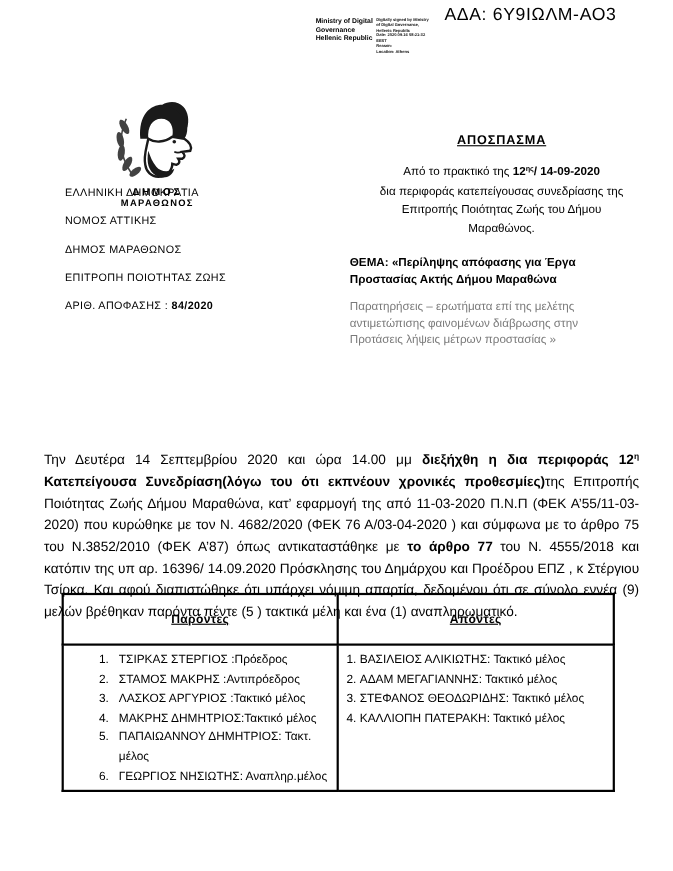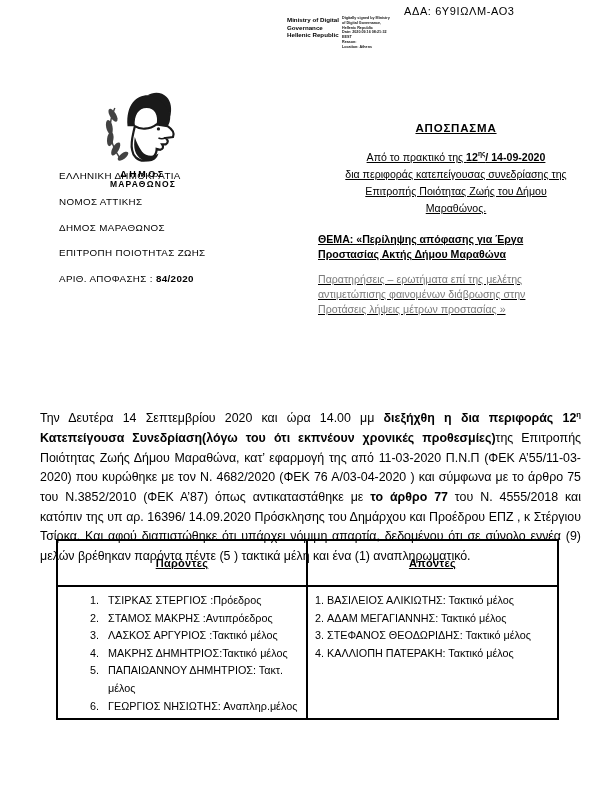--- a/index.html
+++ b/index.html
@@ -4,38 +4,38 @@
 <style>
   html,body{margin:0;padding:0;background:#e8e8e8;}
   #page{
     position:relative;width:612px;height:792px;margin:0 auto;background:#ffffff;
     font-family:"Liberation Sans",sans-serif;color:#000;overflow:hidden;
   }
   .b{font-weight:bold;}
   sup{font-size:0.62em;}
 
   
-  .ada{position:absolute;left:404px;top:5px;font-size:11px;letter-spacing:0.6px;white-space:nowrap;}
+  .ada{position:absolute;left:404px;top:5px;font-size:16px;letter-spacing:0.6px;white-space:nowrap;}
 
   
   .ministry{position:absolute;left:287px;top:16px;width:54px;font-size:6.2px;font-weight:bold;line-height:7.6px;}
   .sigdetails{position:absolute;left:342px;top:16px;width:72px;font-size:3.7px;font-weight:bold;line-height:4.8px;color:#111;}
 
   
   .emblem{position:absolute;left:82px;top:88px;width:122px;text-align:center;}
   .emblem svg{display:block;margin:0 auto;}
   .emblem-l1{font-size:9px;font-weight:bold;letter-spacing:2.5px;margin-top:1px;}
   .emblem-l2{font-size:8.5px;font-weight:bold;letter-spacing:1.2px;}
 
   
   .leftcol{position:absolute;left:59px;top:170px;font-size:9.8px;letter-spacing:0.35px;}
   .leftcol .line{height:25.8px;}
 
   
-  .rightcol{position:absolute;left:318px;top:122px;width:276px;font-size:10.6px;text-align:center;text-decoration:underline;}
+  .rightcol{position:absolute;left:318px;top:122px;width:276px;font-size:10.6px;text-align:center;}
   .extract-title{display:inline-block;font-size:11.5px;font-weight:bold;text-decoration:underline;letter-spacing:0.8px;margin-bottom:11px;}
   .intro{line-height:17px;}
   .subject{margin-top:15px;text-align:left;font-weight:bold;line-height:15px;}
   .subject-gray{margin-top:10px;text-align:left;line-height:15px;color:#7a7a7a;}
 
   
   .bodypara{position:absolute;left:40px;top:405px;width:541px;font-size:12.4px;line-height:19.7px;text-align:justify;}
 
   
   table.attendance{position:absolute;left:56px;top:539px;width:501px;border-collapse:collapse;table-layout:fixed;padding-left:21px;}

